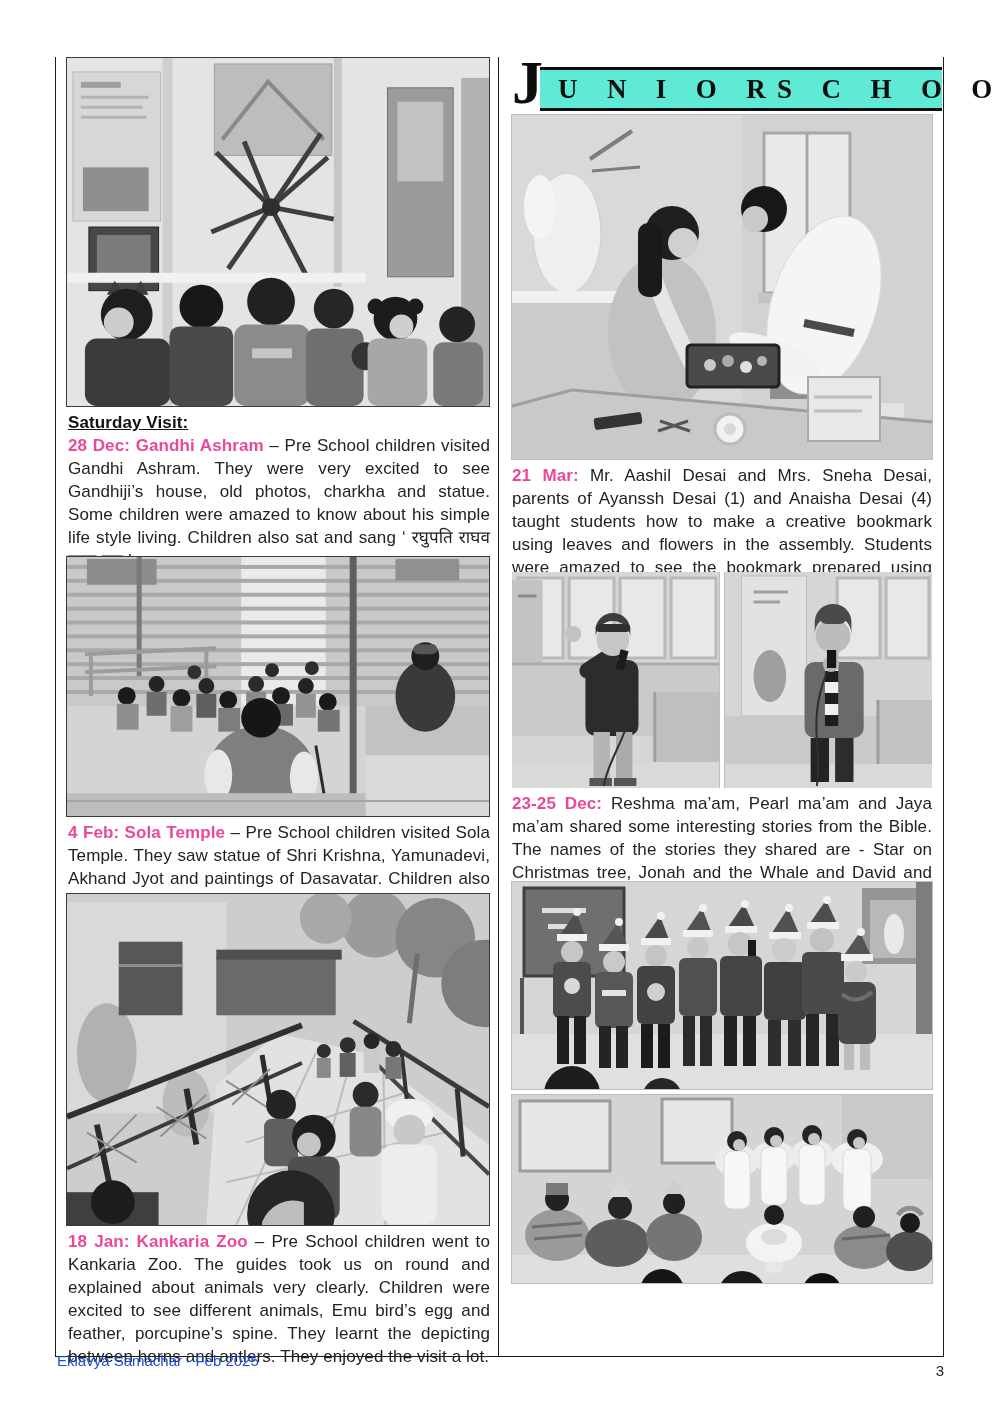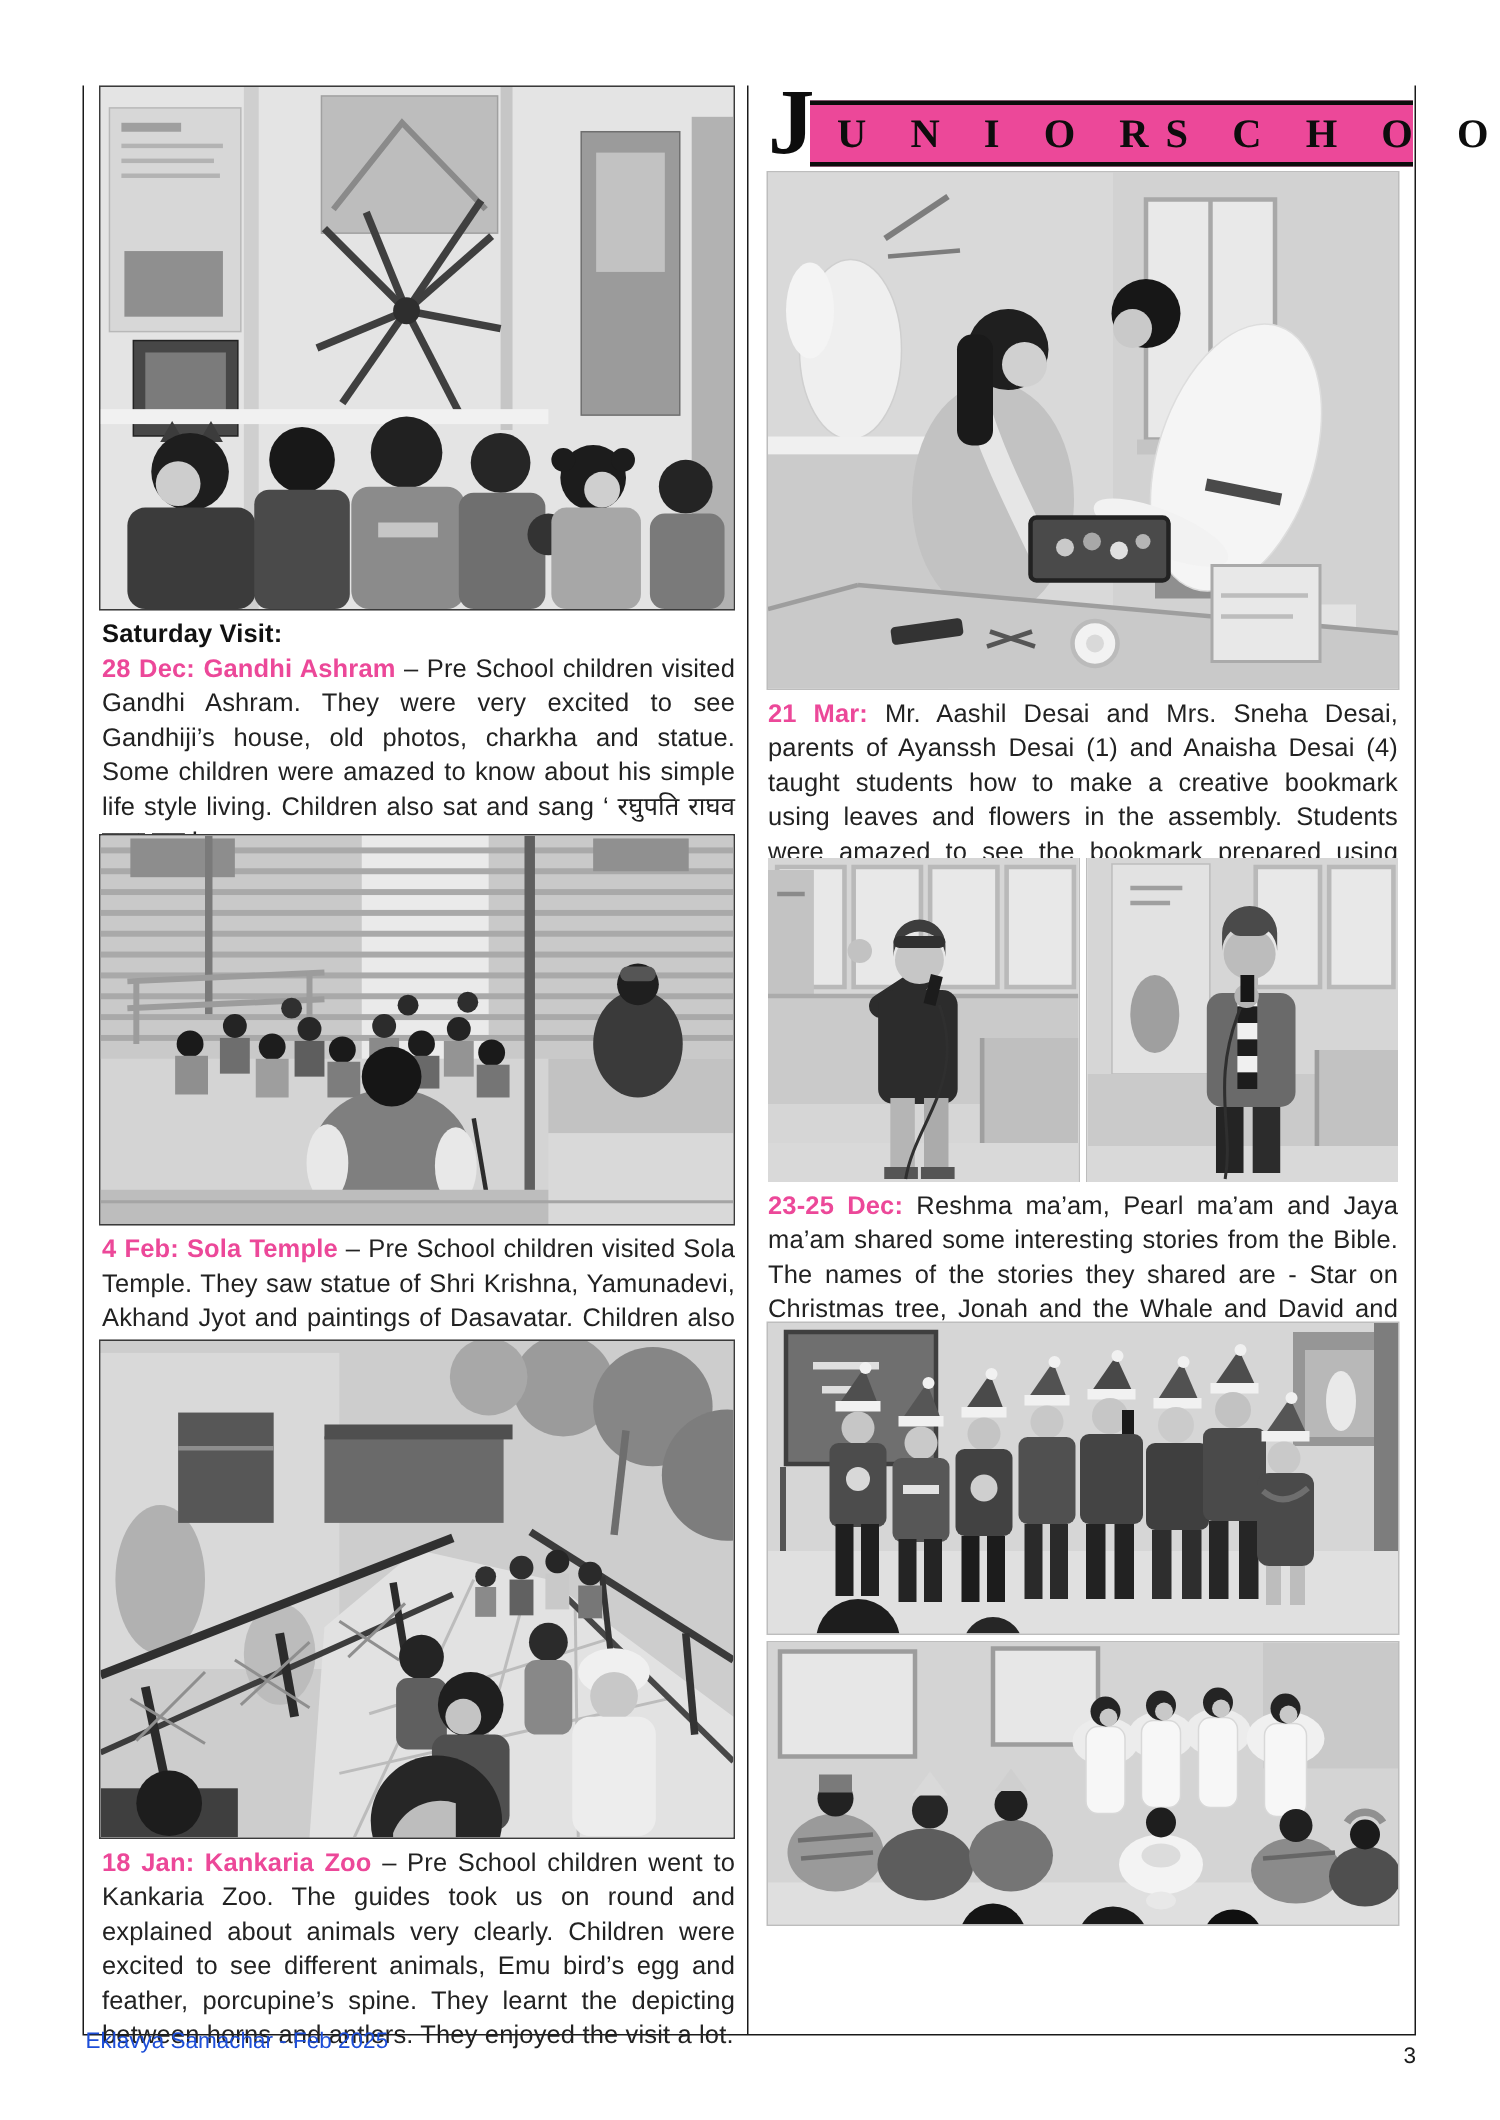--- a/index.html
+++ b/index.html
@@ -13,30 +13,30 @@
   .hline { position:absolute; height:1px; background:#1a1a1a; }
   .photo { position:absolute; overflow:hidden; background:#dcdcdc; }
   .photo svg { display:block; width:100%; height:100%; }
   .photo.bordered { border:1px solid #3a3a3a; }
   .photo.soft { outline:1px solid #bdbdbd; }
   .txt {
     position:absolute; font-size:17px; line-height:23px; text-align:justify;
     color:#222; letter-spacing:.1px;
   }
   .txt b { font-weight:700; color:#ec4899; }
-  .heading { font-weight:700; color:#111; }
+  .heading { font-weight:700; color:#111;text-decoration:underline; }
   
   .js-header { position:absolute; left:510px; top:55px; width:432px; height:60px; }
   .js-drop {
     position:absolute; left:2px; top:-4px;
     font-family:"Liberation Serif", serif; font-weight:700; font-size:62px; line-height:62px; color:#0d0d0d;
   }
   .js-box {
     position:absolute; left:30px; right:0; top:12px; height:44px;
-    border-top:3px solid #0d0d0d; border-bottom:3px solid #0d0d0d; background:#ec4899;
+    border-top:3px solid #0d0d0d; border-bottom:3px solid #0d0d0d; background:#5eead4;
     display:flex; align-items:center; justify-content:space-between; padding:0 16px 0 18px;
     font-family:"Liberation Serif", serif; font-weight:700; font-size:27px; color:#0d0d0d;
   }
   .js-box span { letter-spacing:.42em; white-space:nowrap; }
   
   .footer-left { position:absolute; left:57px; top:1352px; font-size:15px; color:#1d4ed8; }
   .footer-page { position:absolute; right:56px; top:1362px; font-size:15px; color:#1c1c1c; }
   .twin { display:flex; gap:6px; width:100%; height:100%; }
   .twin > div { flex:1; outline:1px solid #bdbdbd; overflow:hidden; }
   .twin svg { display:block; width:100%; height:100%; }

